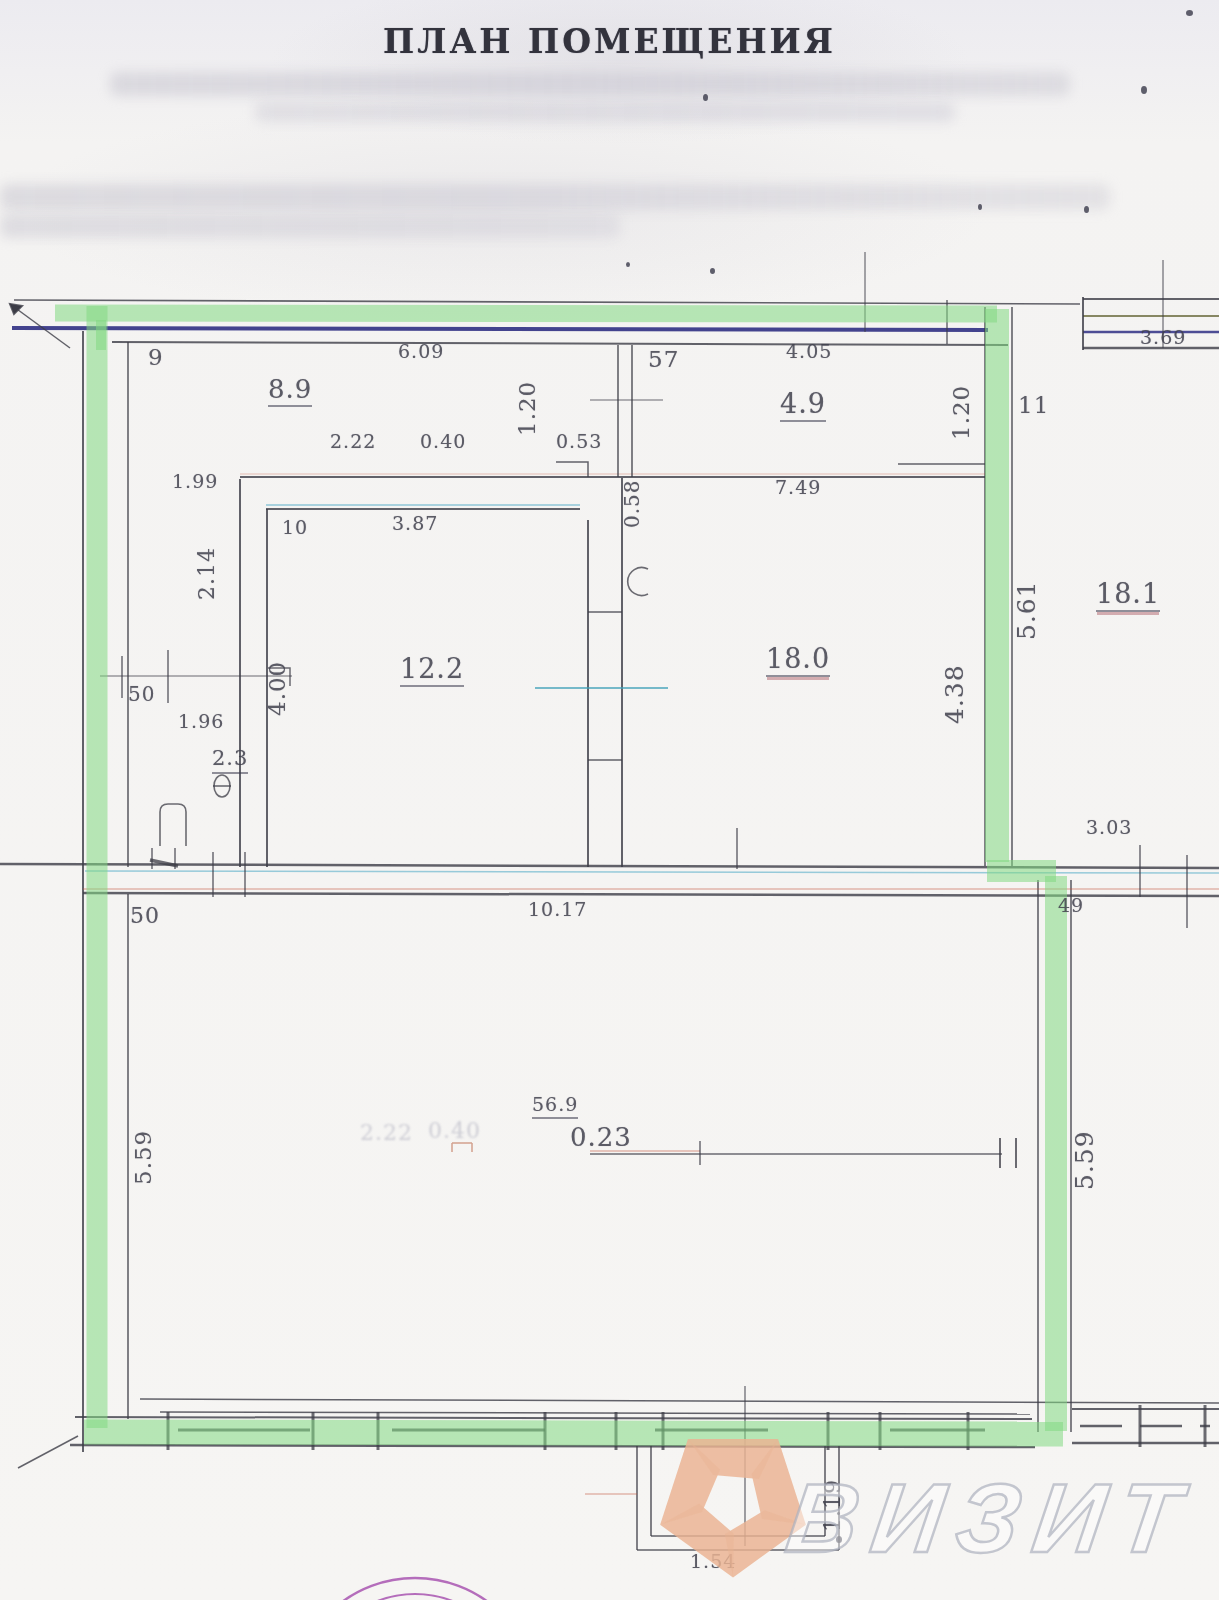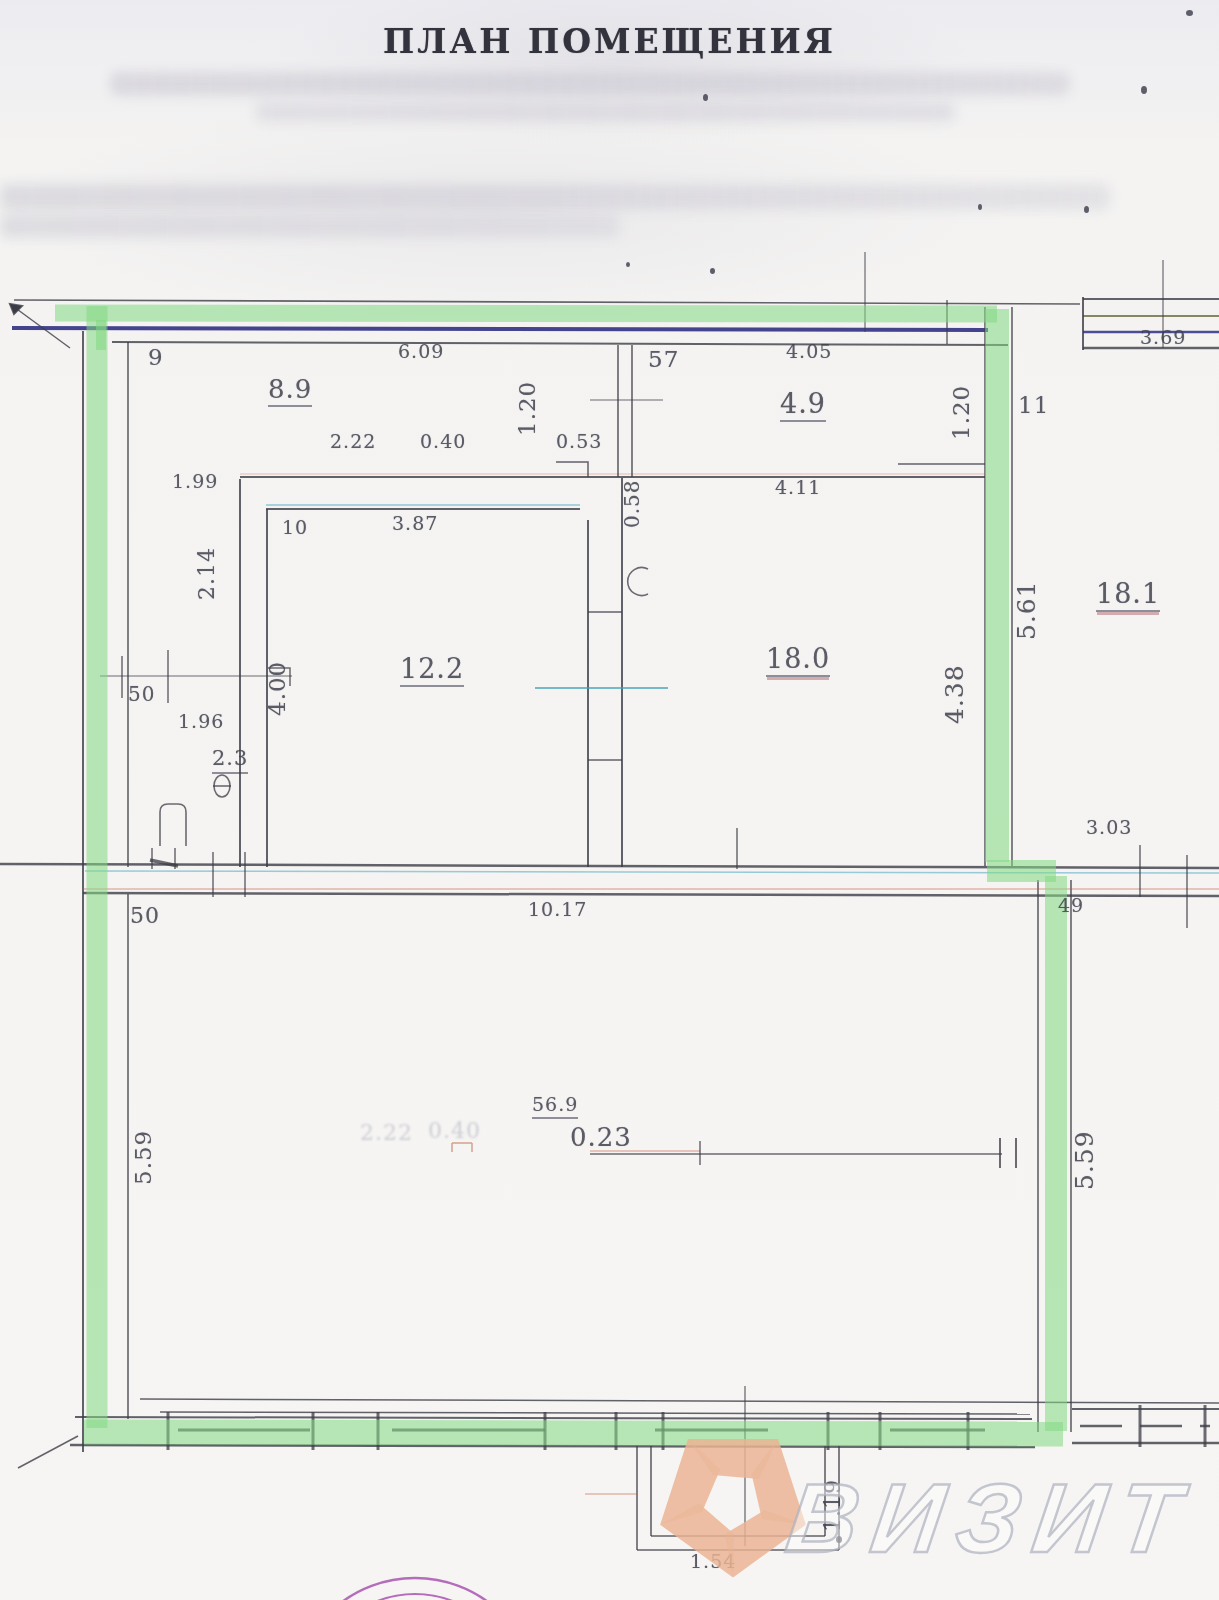--- a/index.html
+++ b/index.html
@@ -185,21 +185,21 @@
       <span class="dim" style="left: 148px; top: 346px; font-size: 23px;">9</span>
       <span class="dim" style="left: 398px; top: 342px;">6.09</span>
       <span class="dim u1" style="left: 268px; top: 376px; font-size: 26px;">8.9</span>
       <span class="dim" style="left: 330px; top: 432px;">2.22</span>
       <span class="dim" style="left: 420px; top: 432px;">0.40</span>
       <span class="dim" style="left: 556px; top: 432px;">0.53</span>
       <span class="dim" style="left: 158px; top: 472px; margin-left: 14px;">1.99</span>
       <span class="dim" style="left: 648px; top: 348px; font-size: 23px;">57</span>
       <span class="dim" style="left: 786px; top: 342px;">4.05</span>
       <span class="dim u1" style="left: 780px; top: 390px; font-size: 27px;">4.9</span>
-      <span class="dim" style="left: 775px; top: 478px;">4.11</span>
+      <span class="dim" style="left: 775px; top: 478px;">7.49</span>
       <span class="dim" style="left: 1018px; top: 350px; font-size: 23px; margin-top: 44px;">11</span>
       <span class="dim" style="left: 1100px; top: 328px; margin-left: 40px;">3.69</span>
       <span class="dim" style="left: 282px; top: 518px;">10</span>
       <span class="dim" style="left: 392px; top: 514px;">3.87</span>
       <span class="dim u1" style="left: 400px; top: 655px; font-size: 27px;">12.2</span>
       <span class="dim u2" style="left: 766px; top: 645px; font-size: 27px;">18.0</span>
       <span class="dim u2" style="left: 1096px; top: 580px; font-size: 27px;">18.1</span>
       <span class="dim" style="left: 128px; top: 684px; font-size: 20px;">50</span>
       <span class="dim" style="left: 178px; top: 712px; font-size: 19px;">1.96</span>
       <span class="dim u1" style="left: 168px; top: 748px; font-size: 21px; margin-left: 44px;">2.3</span>

